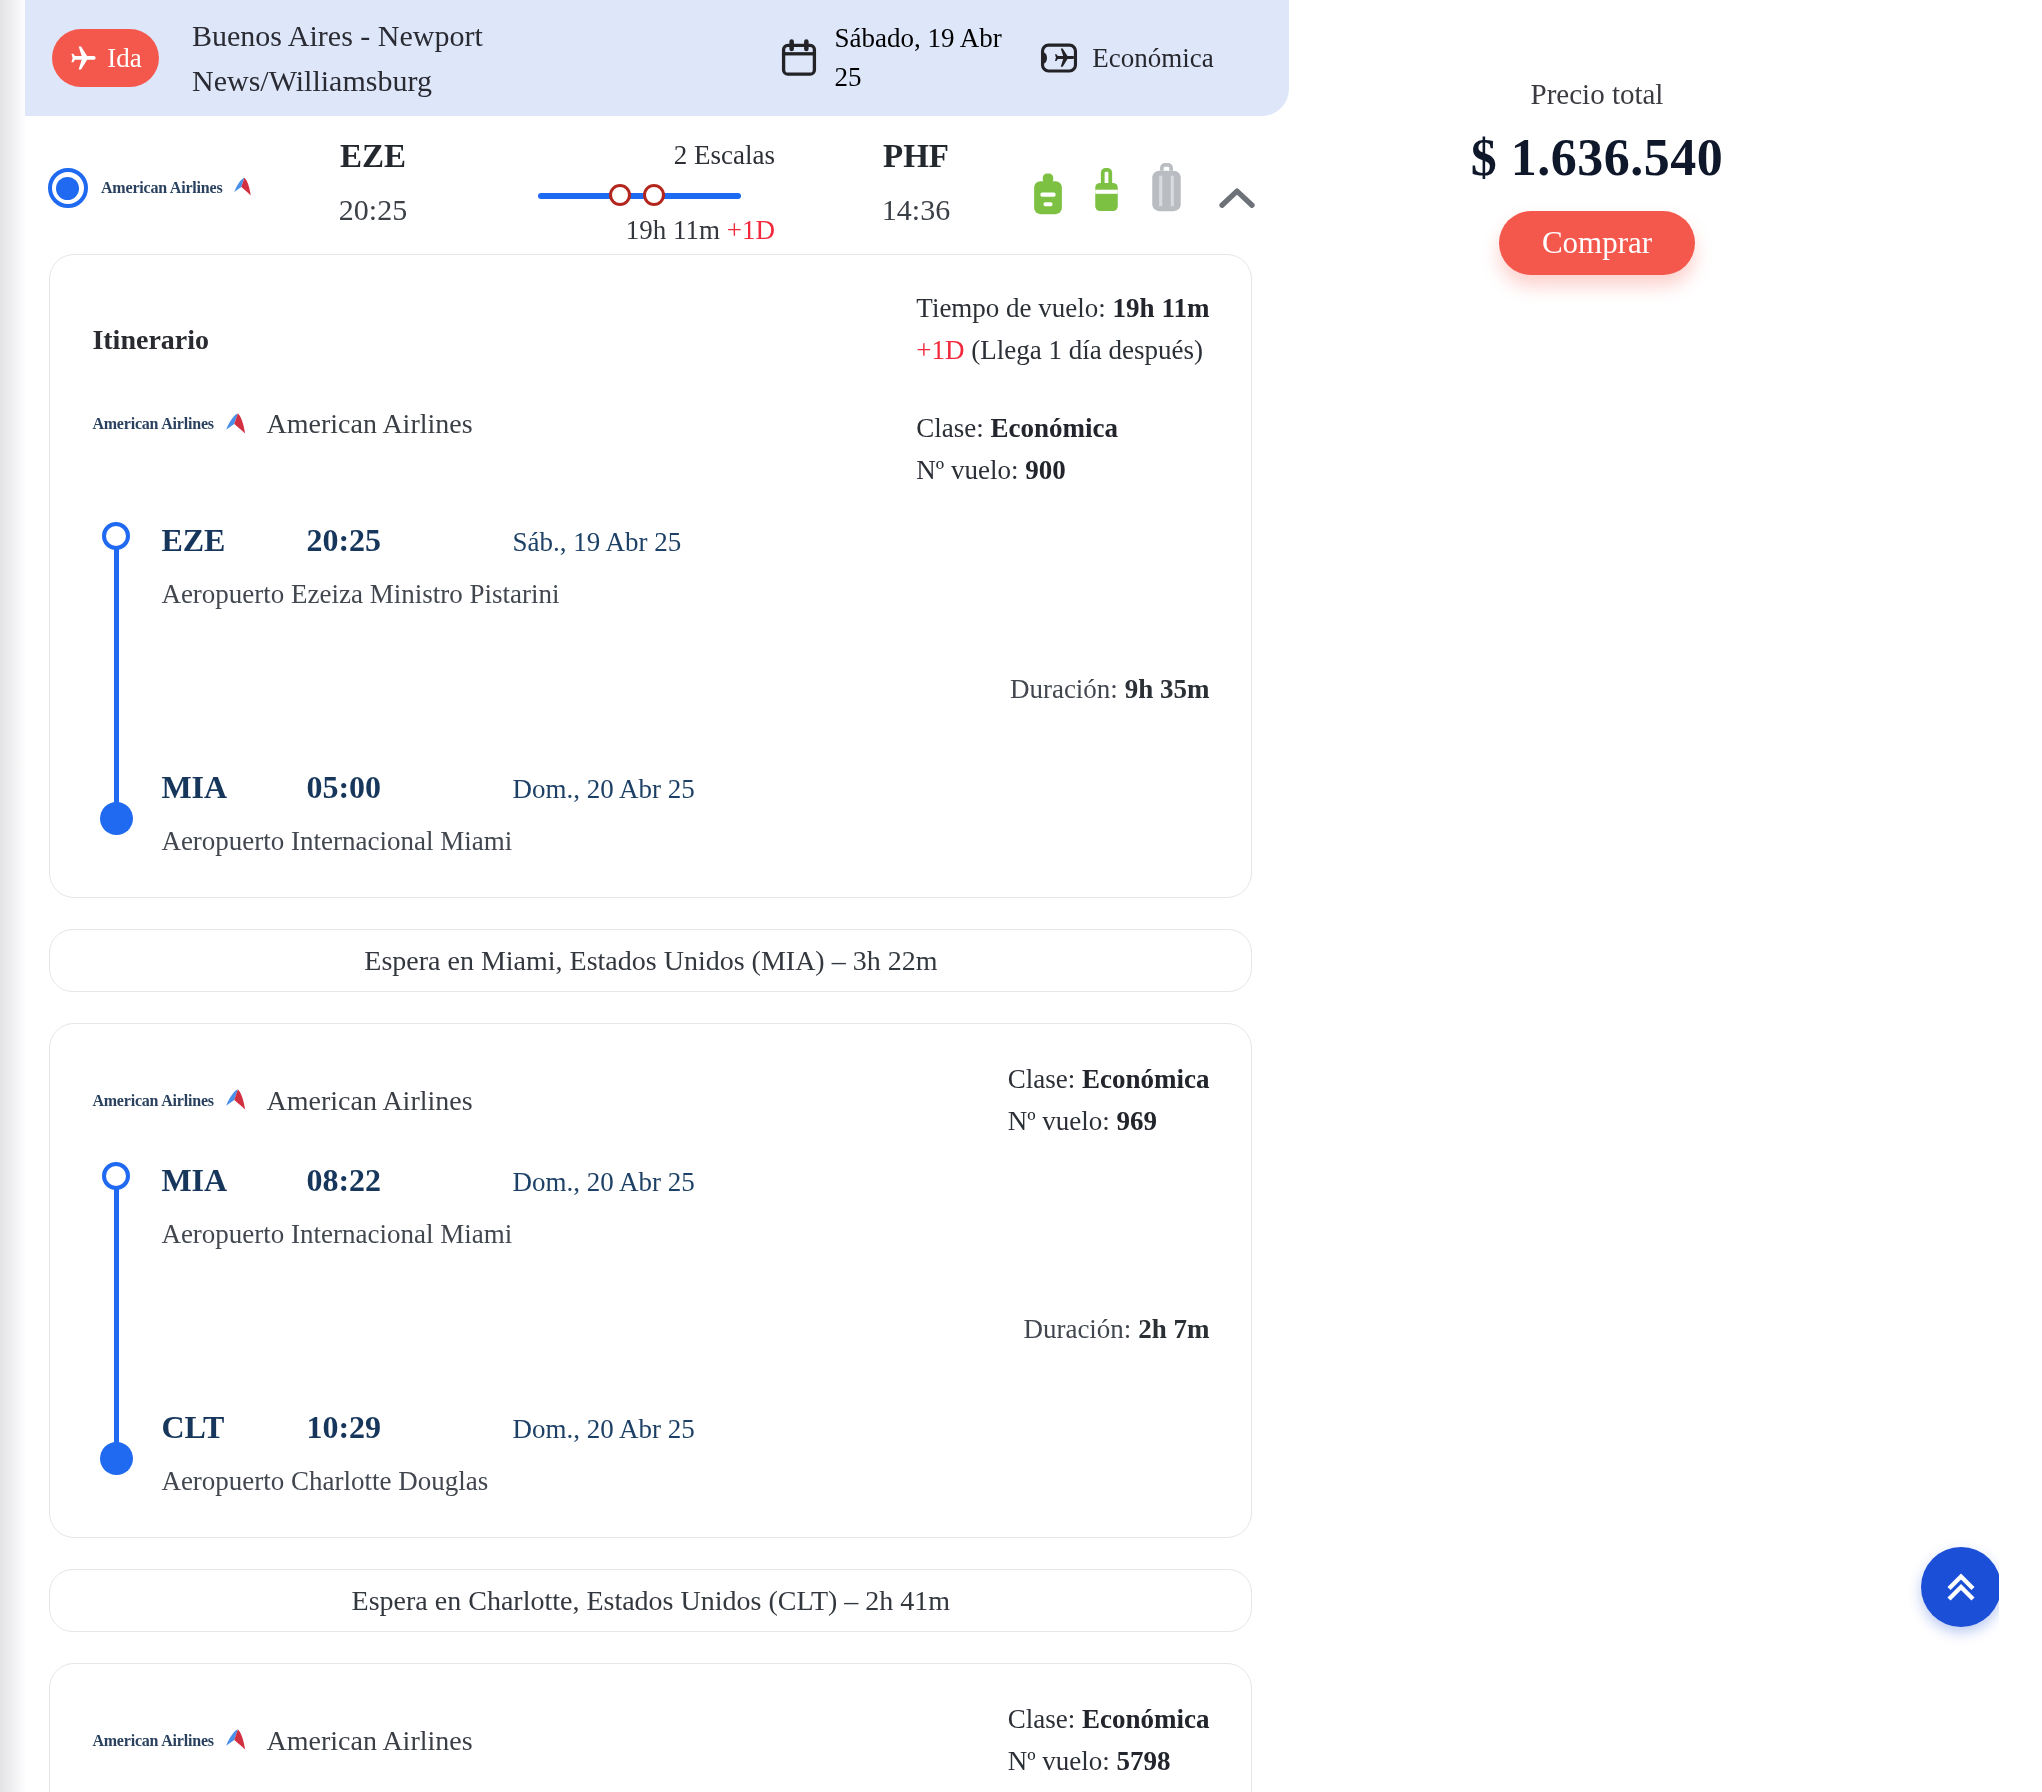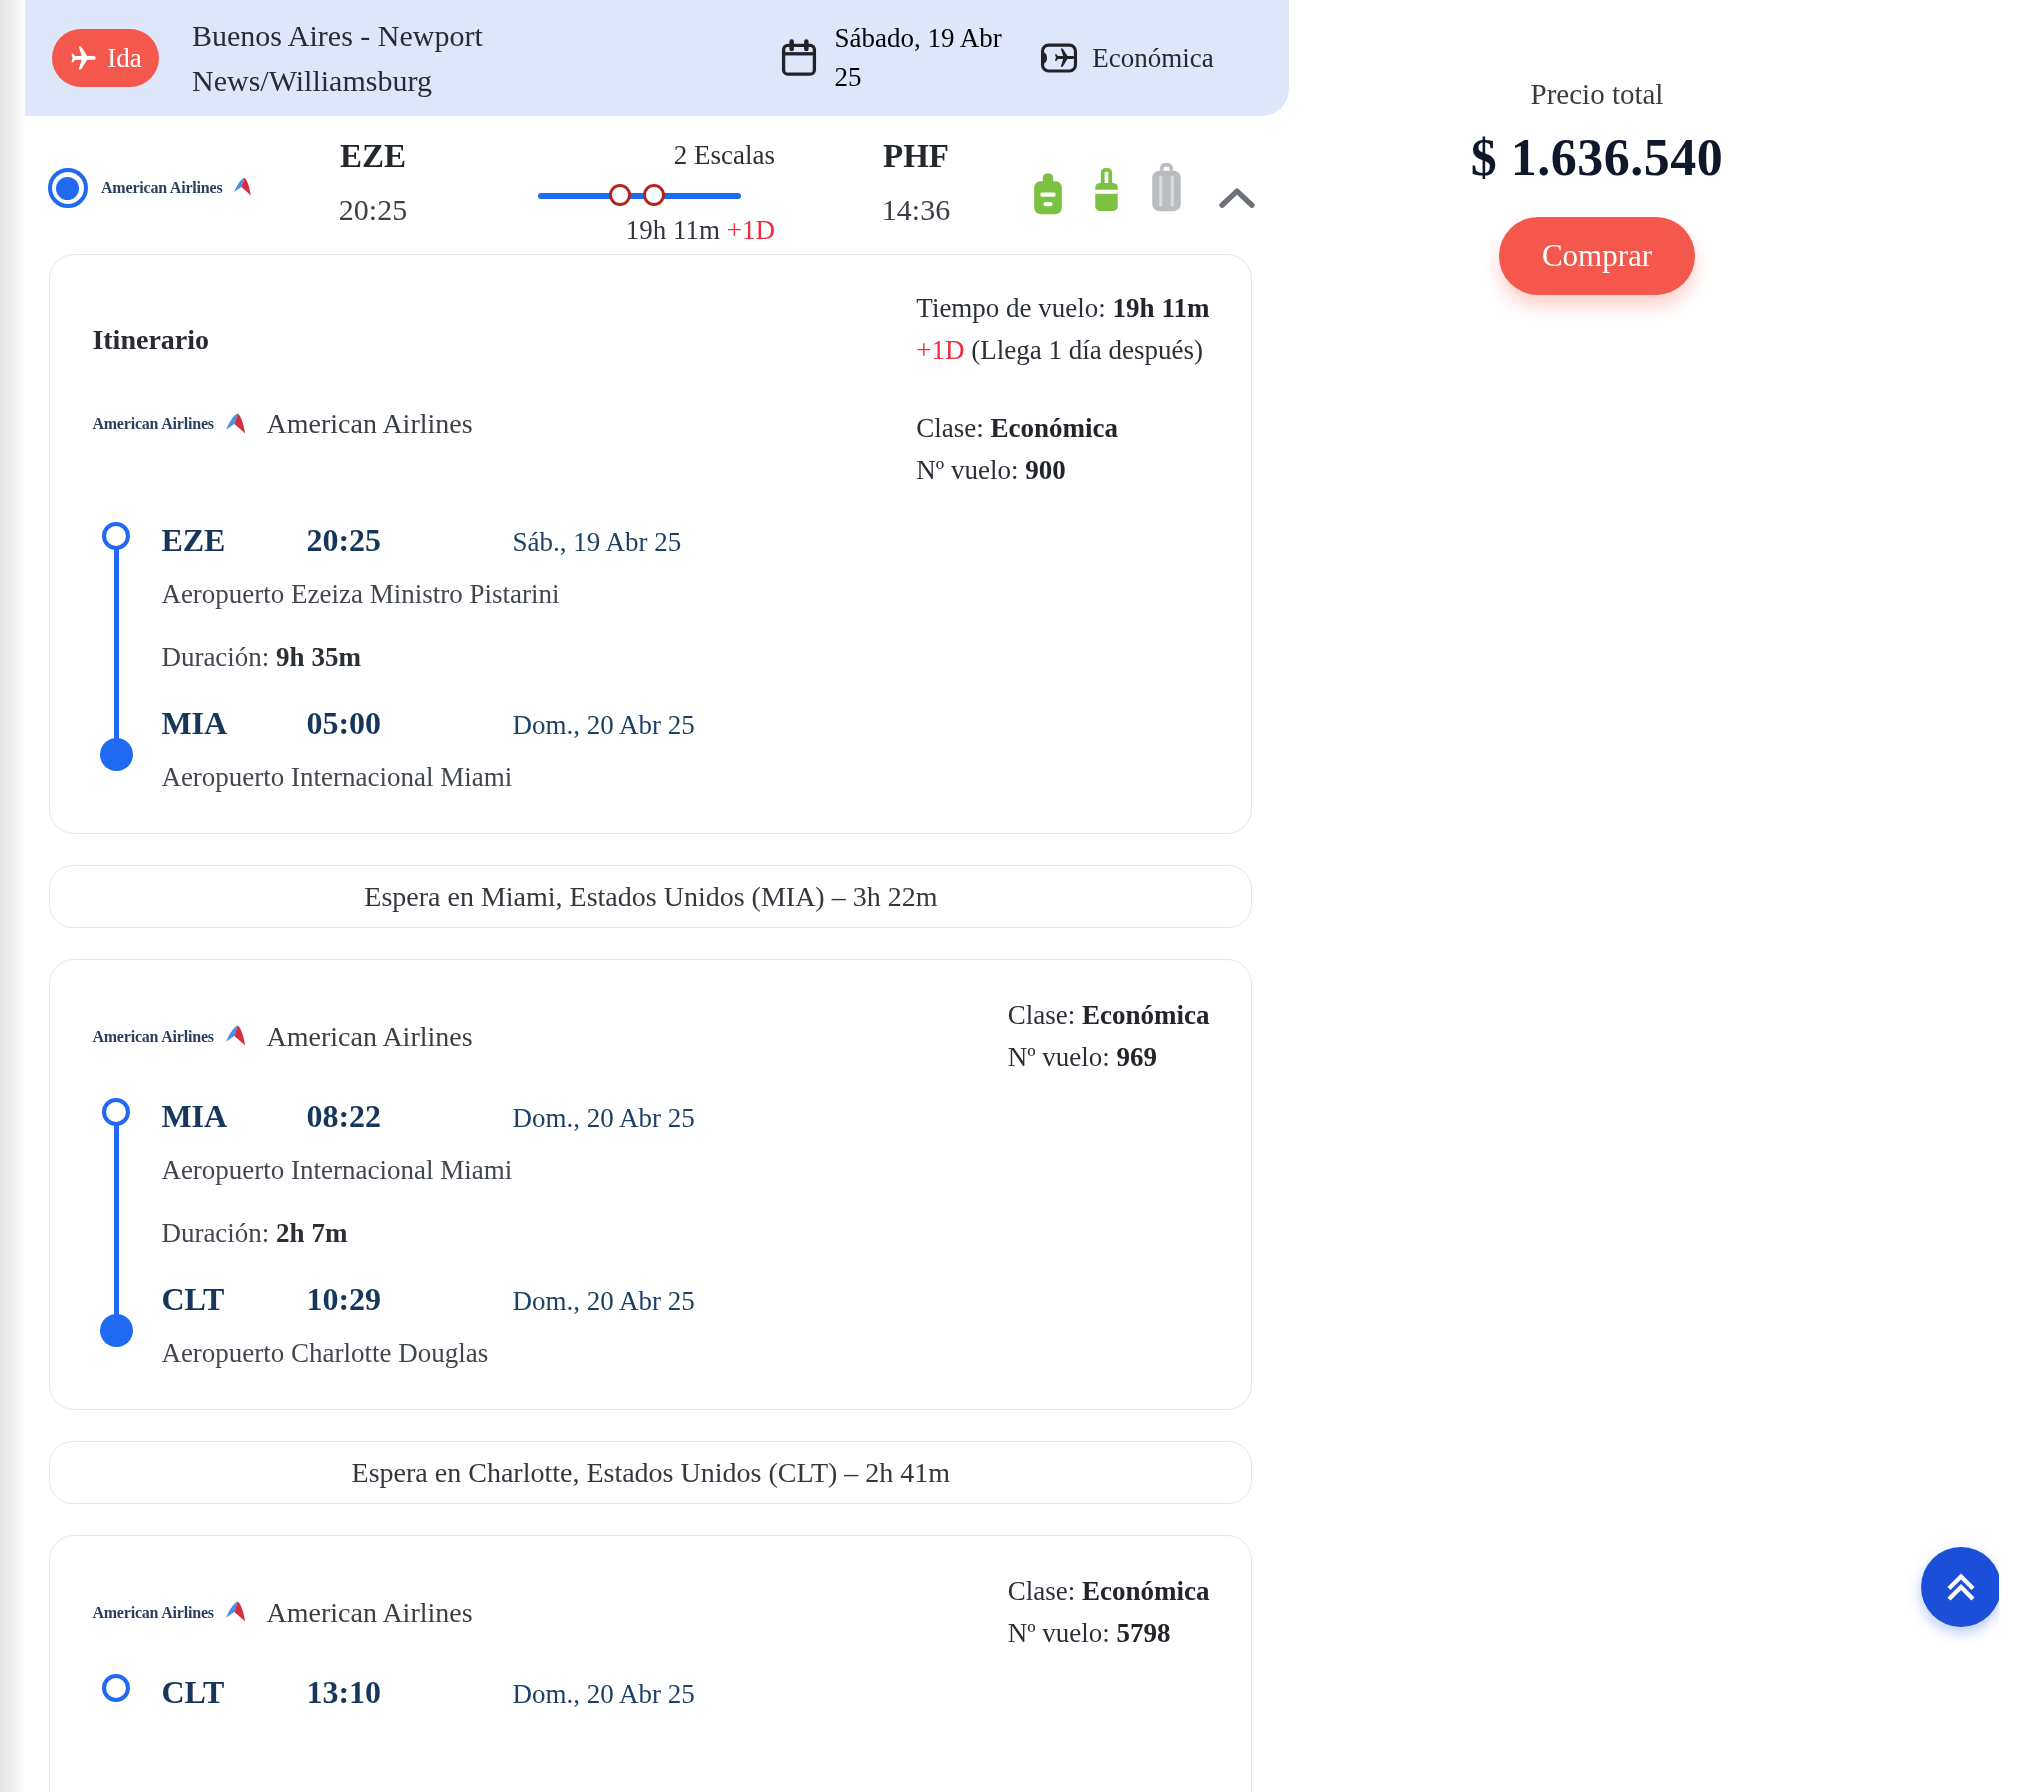--- a/index.html
+++ b/index.html
@@ -89,32 +89,32 @@
   .tl-line { position:absolute; left:22px; top:25px; bottom:38px; width:4.5px; background:#1f6af0; }
   .tl-open { position:absolute; left:10px; top:0; width:20px; height:20px; border:4.5px solid #1f6af0;
              border-radius:50%; background:#fff; box-sizing:content-box; }
   .tl-fill { position:absolute; left:8.1px; bottom:22px; width:33px; height:33px; border-radius:50%; background:#1f6af0; }
   .seg-main { flex:1; }
   .srow { display:flex; align-items:baseline; }
   .scode { width:145px; font-size:32px; font-weight:700; color:#16365c; }
   .stime { width:206px; font-size:32px; font-weight:700; color:#16365c; }
   .sdate { font-size:27px; color:#1d4066; }
   .sairport { margin-top:20px; font-size:27px; color:#42474f; }
-  .sdur { margin:32px 0; font-size:27px; color:#42474f; }
+  .sdur { margin:64px 0; font-size:27px; color:#42474f;text-align:right; }
   .sdur b { color:#2b3036; }
   .card-3 { padding-bottom:199px; }
 
   
   .price-panel { position:absolute; left:1294px; top:0; width:606px; text-align:center; }
   .pp-label { margin-top:78px; font-size:29px; color:#3a3b41; }
   .pp-amount { margin-top:17px; font-size:52px; font-weight:800; color:#0f172a; letter-spacing:0.5px; }
   .pp-detail { margin-top:27px; display:inline-flex; align-items:center; gap:12.7px;
                font-size:31px; color:#2460ea; cursor:pointer; }
   .pp-detail svg { width:25px; height:16.3px; display:block; }
-  .buy-btn { display:inline-block; margin-top:30px; padding:21px 43px; background:#f4584c; color:#fff;
+  .buy-btn { display:inline-block; margin-top:24px; padding:14px 43px; background:#f4584c; color:#fff;
              font-size:31px; border:none; border-radius:40px; cursor:pointer;
              box-shadow:0 11px 18px rgba(244,88,76,.28); font-family:inherit; }
 
   
   .scroll-top { position:absolute; left:1921px; top:1547px; width:80px; height:80px; border-radius:50%;
                 background:#1c4fd7; border:none; display:flex; align-items:center; justify-content:center;
                 cursor:pointer; box-shadow:0 5.4px 12.7px rgba(28,79,215,.3); }
   .scroll-top svg { width:38px; height:38px; display:block; }
 </style>
 </head>

